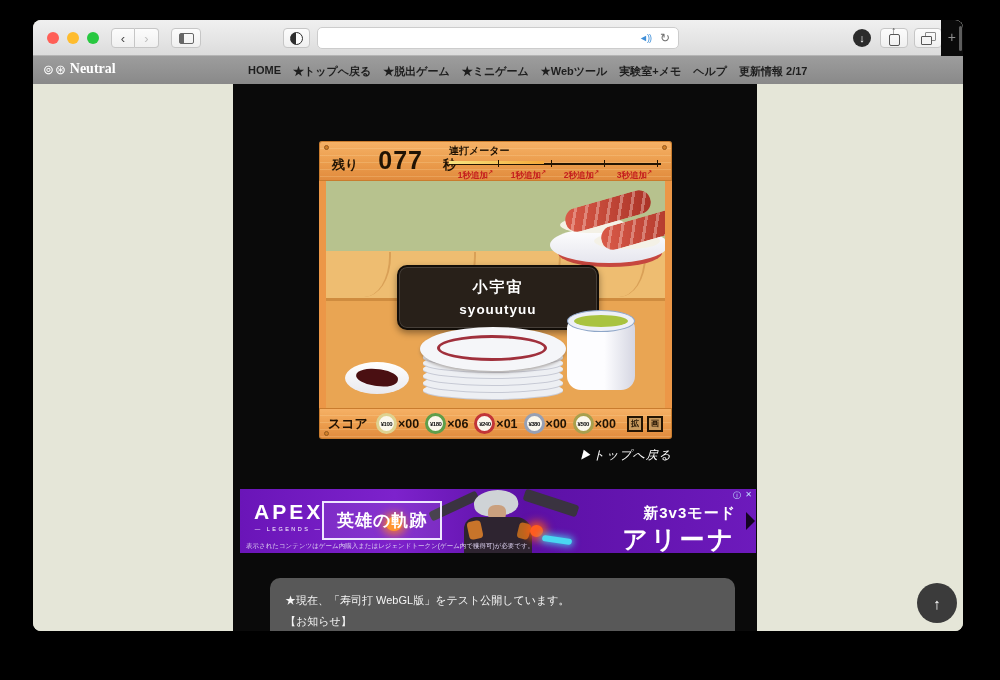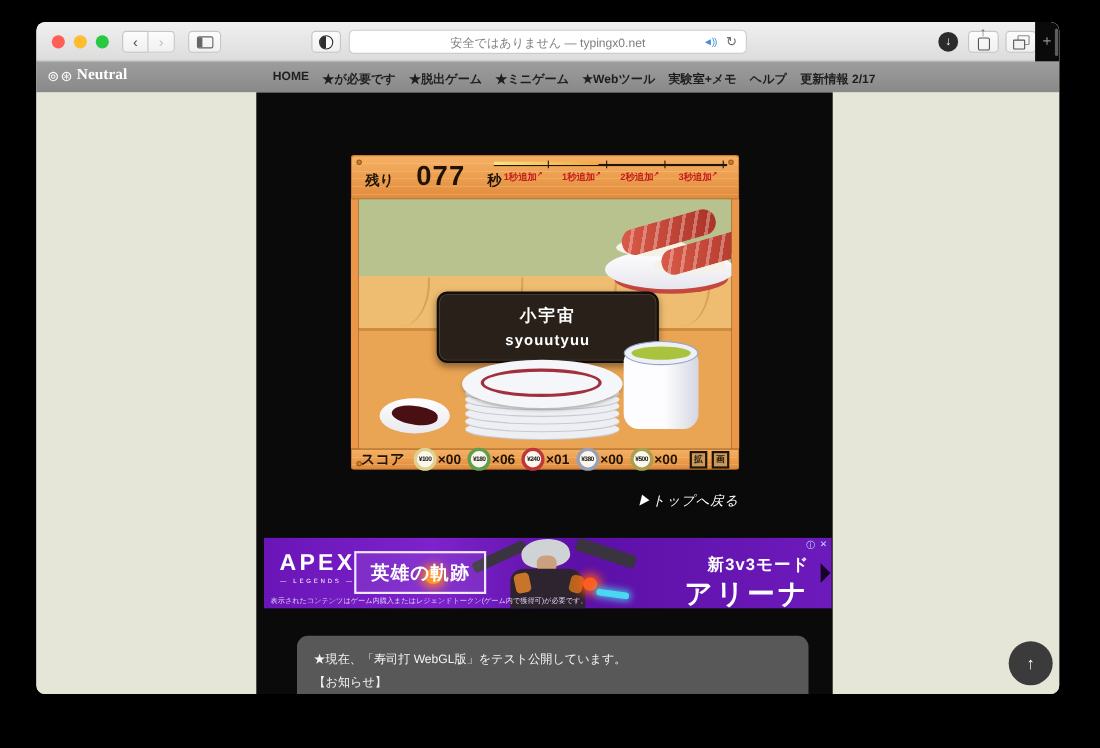--- a/index.html
+++ b/index.html
@@ -109,21 +109,21 @@
   .teacup { position: absolute; left: 241px; top: 129px; width: 68px; height: 82px; }
   .cup-body { position: absolute; top: 10px; width: 68px; height: 70px;
     background: linear-gradient(90deg,#fdfdff 0 55%, #d5d6e2); border-radius: 8px 8px 14px 14px; }
   .cup-rim { position: absolute; top: 0; width: 68px; height: 22px; border-radius: 50%;
     background: #eef0f6; border: 1px solid #8ea6c8; }
   .cup-tea { position: absolute; left: 6px; top: 4px; width: 54px; height: 12px; border-radius: 50%; background: #a9c33f; }
   .soy { position: absolute; left: 19px; top: 181px; width: 64px; height: 32px; border-radius: 50%;
     background: linear-gradient(#ffffff,#e9e9ef); }
   .soy-blob { position: absolute; left: 11px; top: 7px; width: 42px; height: 17px;
     background: #4a0f12; border-radius: 55% 45% 50% 50%; transform: rotate(8deg); }
-  .score-bar { position: relative; height: 19px; border-radius: 0 0 3px 3px;
+  .score-bar { position: relative; height: 31px; border-radius: 0 0 3px 3px;
     display: flex; align-items: center; padding: 0 9px; gap: 6px; color: #201304; }
   .score-label { font-size: 13px; font-weight: bold; margin-right: 2px; }
   .sgroup { display: flex; align-items: center; gap: 1px; }
   .splate { width: 21px; height: 21px; border-radius: 50%; background: #fbf7ec; border: 3px solid #ccc;
     display: flex; align-items: center; justify-content: center;
     font-size: 6px; font-weight: bold; color: #101010; letter-spacing: -0.5px; }
   .scount { font-size: 12.5px; font-weight: bold; }
   .kbtns { margin-left: auto; display: flex; gap: 4px; }
   .kbtn { width: 16px; height: 16px; background: #c89a5e; border: 2px solid #241503;
     font-size: 8px; font-weight: bold; color: #241503; text-align: center; line-height: 12px; cursor: pointer; }
@@ -184,21 +184,20 @@
       <div class="cbtn back-btn">‹</div>
       <div class="cbtn fwd-btn">›</div>
     </div>
     <div class="cbtn side-btn">
       <span class="side-ic"></span>
     </div>
     <div class="cbtn ext-btn">
       <span class="ext-ic"></span>
     </div>
     <div class="urlfield">
-      <div class="url-text">安全ではありません — typingx0.net</div>
       <span class="audio-ic">◄))</span>
       <span class="reload-ic">↻</span>
     </div>
     <div class="dl-btn">↓</div>
     <div class="cbtn share-btn">
       <span class="share-ic"></span>
     </div>
     <div class="cbtn tabs-btn">
       <span class="tabs-ic">
           <span class="r2"></span>
@@ -211,21 +210,21 @@
     </div>
   </div>
 
   <div class="navbar">
     <div class="logo">
       <span class="logo-icons">⊚⊛</span>
       <span class="logo-text">Neutral</span>
     </div>
     <div class="menu">
       <span>HOME</span>
-      <span>★が必要です</span>
+      <span>★トップへ戻る</span>
       <span>★脱出ゲーム</span>
       <span>★ミニゲーム</span>
       <span>★Webツール</span>
       <span>実験室+メモ</span>
       <span>ヘルプ</span>
       <span>更新情報 2/17</span>
     </div>
   </div>
 
   <div class="viewport">
@@ -235,20 +234,21 @@
 
         <div class="gheader wood">
           <span class="nail" style="left:5px;top:4px"></span>
           <span class="nail" style="right:5px;top:4px"></span>
           <div class="timer">
             <span class="sm">残り</span>
             <span class="big">077</span>
             <span class="sm">秒</span>
           </div>
           <div class="meter">
+            <div class="meter-label">連打メーター</div>
             <div class="meter-track">
               <div class="meter-fill" style="width: 45%;"></div>
               <span class="tick" style="left:23%"></span>
               <span class="tick" style="left:48%"></span>
               <span class="tick" style="left:73%"></span>
               <span class="tick" style="left:98%"></span>
             </div>
             <div class="marks">
               <span class="mark"><span>1秒追加</span><sup>↗</sup></span>
               <span class="mark"><span>1秒追加</span><sup>↗</sup></span>

